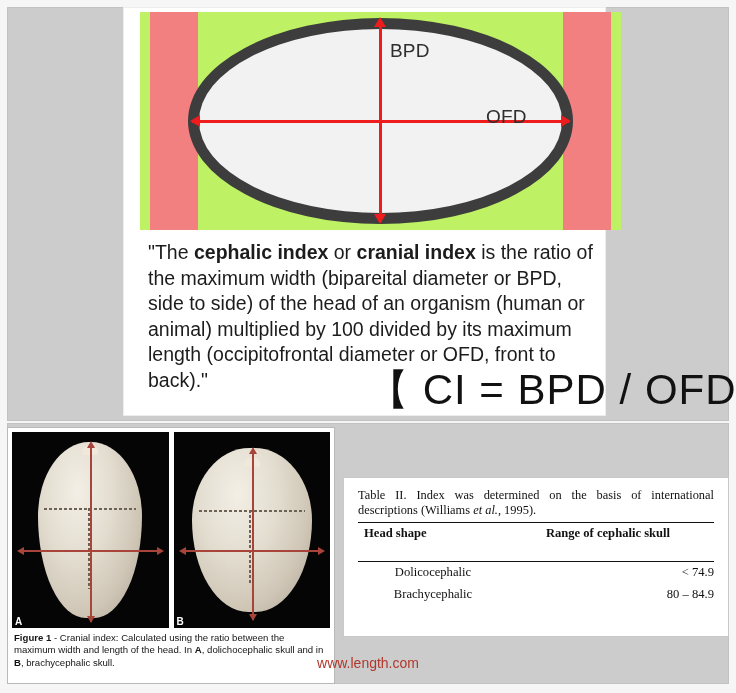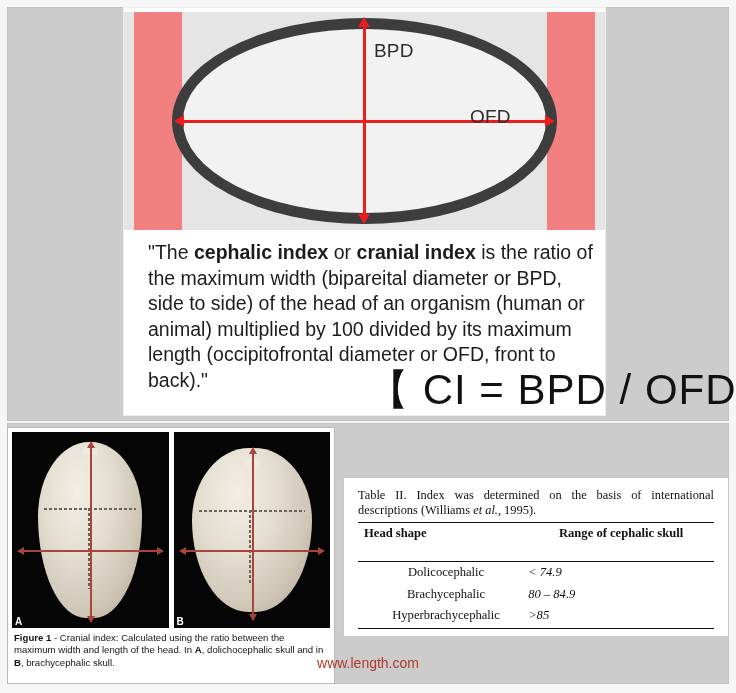--- a/index.html
+++ b/index.html
@@ -24,22 +24,22 @@
 
   
   #white-card {
     position:absolute; left:124px; top:8px; width:481px; height:407px;
     background:#ffffff;
     box-shadow:0 0 0 1px #ededed;
   }
 
   
   #figure-area {
-    position:absolute; left:0; top:4px; width:481px; height:218px;
-    background:#e5e5e5; overflow:hidden;
+    position:absolute; left:16px; top:4px; width:481px; height:218px;
+    background:#bef264; overflow:hidden;
   }
   .salmon-block { position:absolute; top:0; width:48px; height:218px; background:#f28080; }
   #salmon-left  { left:10px; }
   #salmon-right { right:10px; }
 
   #ellipse-wrap { position:absolute; left:48px; top:6px; width:385px; height:206px; }
   .ellipse-ring {
     position:absolute; left:0; top:0; width:385px; height:206px;
     border:11px solid #3d3d3d; border-radius:50%;
     background:#f2f2f2;
@@ -153,21 +153,21 @@
 
   table.idx { width:100%; border-collapse:collapse; margin-top:4px; }
   table.idx th {
     font-size:12.6px; font-weight:bold; padding:3px 0 20px 0;
     border-top:1.4px solid #111; border-bottom:1.4px solid #111;
   }
   table.idx th.c1 { text-align:left; padding-left:6px; }
   table.idx th.c2 { text-align:center; }
   table.idx td { font-size:12.6px; padding:3.2px 0; }
   table.idx td.c1 { text-align:center; padding-left:6px; }
-  table.idx td.c2 { text-align:left;font-style:italic; }
+  table.idx td.c2 { text-align:right; }
   table.idx tr.last td { border-bottom:1.4px solid #111; padding-bottom:5px; }
 
   
   #watermark {
     position:absolute; left:0; top:655px; width:736px; text-align:center;
     font-size:14px; color:#b0372c; font-family:"Liberation Sans", sans-serif;
   }
 </style>
 </head>
 <body>
@@ -256,24 +256,20 @@
         </thead>
         <tbody>
           <tr>
             <td class="c1">Dolicocephalic</td>
             <td class="c2">&lt; 74.9</td>
           </tr>
           <tr>
             <td class="c1">Brachycephalic</td>
             <td class="c2">80 – 84.9</td>
           </tr>
-          <tr class="last">
-            <td class="c1">Hyperbrachycephalic</td>
-            <td class="c2">&gt;85</td>
-          </tr>
         </tbody>
       </table>
     </div>
   </div>
 
   <div id="watermark">www.length.com</div>
 
 </div>
 
 </body></html>

